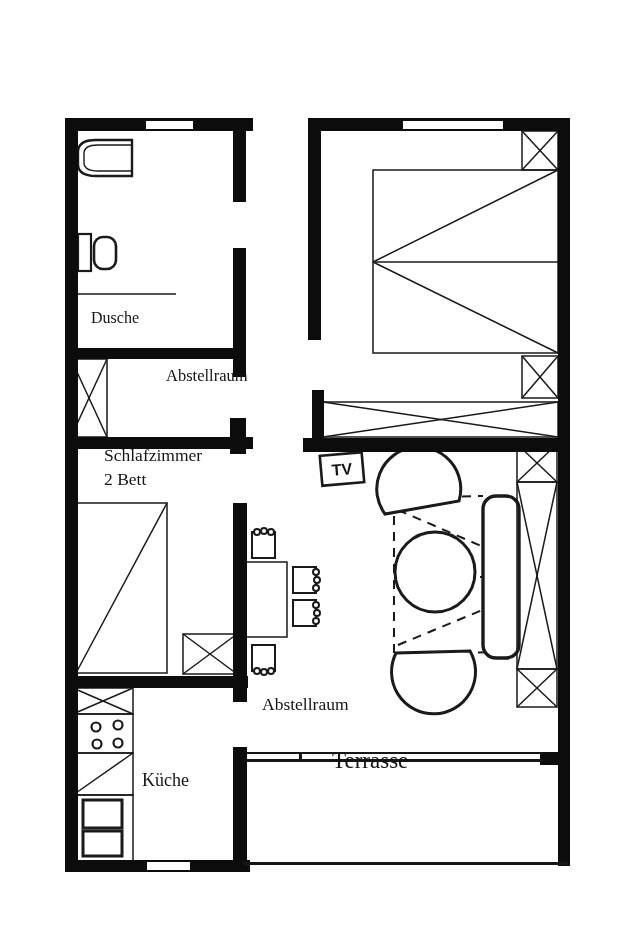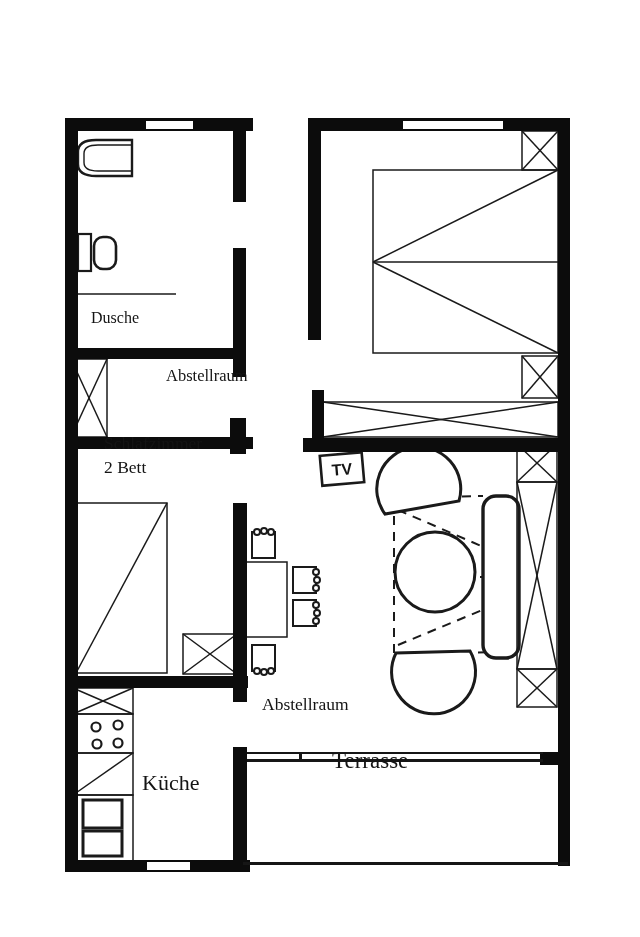--- a/index.html
+++ b/index.html
@@ -174,21 +174,21 @@
   <div class="wall" style="left:65px;top:676px;width:183px;height:12px;"></div>
   <div class="wall" style="left:540px;top:752px;width:18px;height:13px;"></div>
 
   <div class="thin" style="left:247px;top:752px;width:296px;height:2px;"></div>
   <div class="thin" style="left:247px;top:759px;width:296px;height:3px;"></div>
   <div class="thin" style="left:299px;top:752px;width:3px;height:10px;"></div>
   <div class="thin" style="left:243px;top:862px;width:325px;height:3px;"></div>
 
   <div class="lbl" style="left:91px;top:309px;font-size:16px;">Dusche</div>
   <div class="lbl" style="left:121px;top:366px;font-size:16.5px;margin-left:45px;">Abstellraum</div>
-  <div class="lbl" style="left:104px;top:432px;font-size:17.5px;line-height:1.35;">
+  <div class="lbl" style="left:104px;top:444px;font-size:17.5px;line-height:1.35;">
     <span>Schlafzimmer</span>
     <span class="l2">2 Bett</span>
   </div>
   <div class="lbl" style="left:262px;top:694px;font-size:17.5px;">Abstellraum</div>
-  <div class="lbl" style="left:142px;top:770px;font-size:22px;">Küche</div>
+  <div class="lbl" style="left:142px;top:770px;font-size:18px;">Küche</div>
   <div class="lbl" style="left:332px;top:748px;font-size:23px;font-family:Liberation Serif, serif;">Terrasse</div>
 
 </div>
 
 </body></html>

